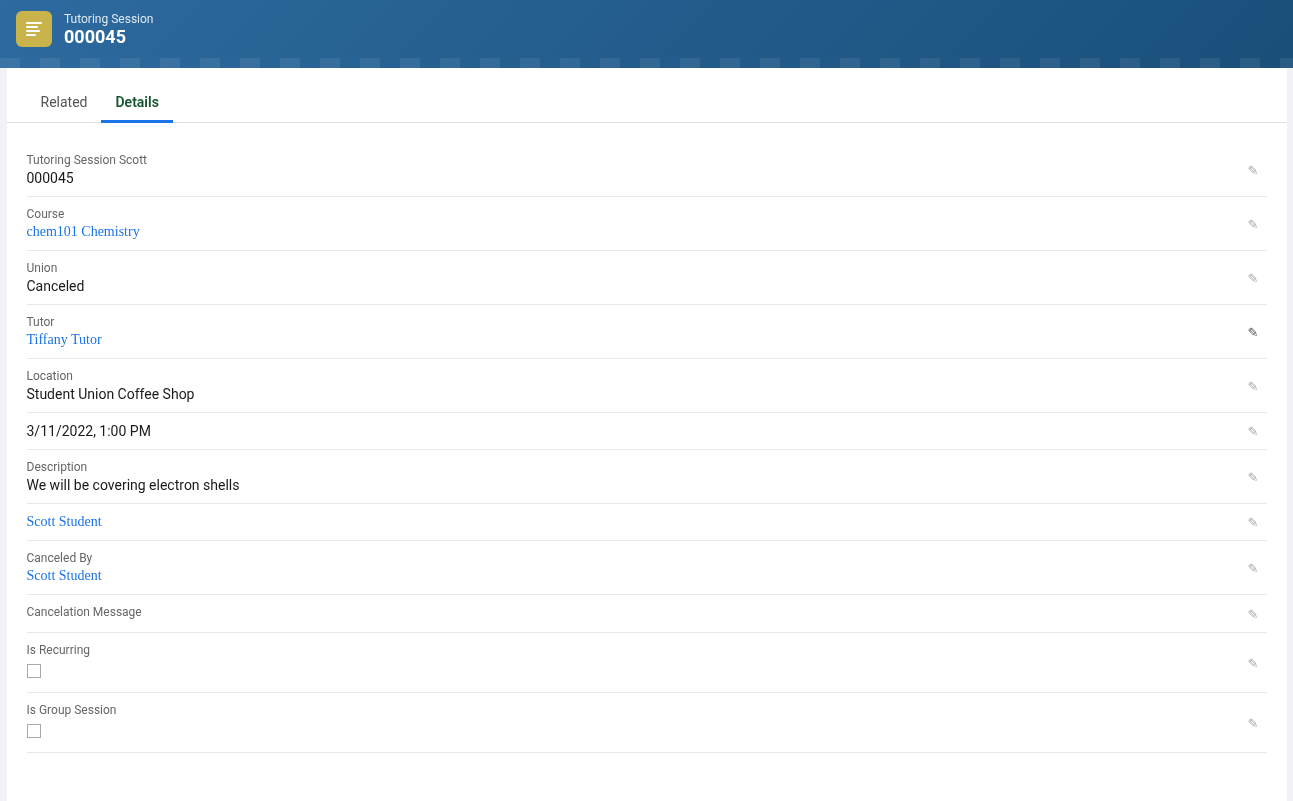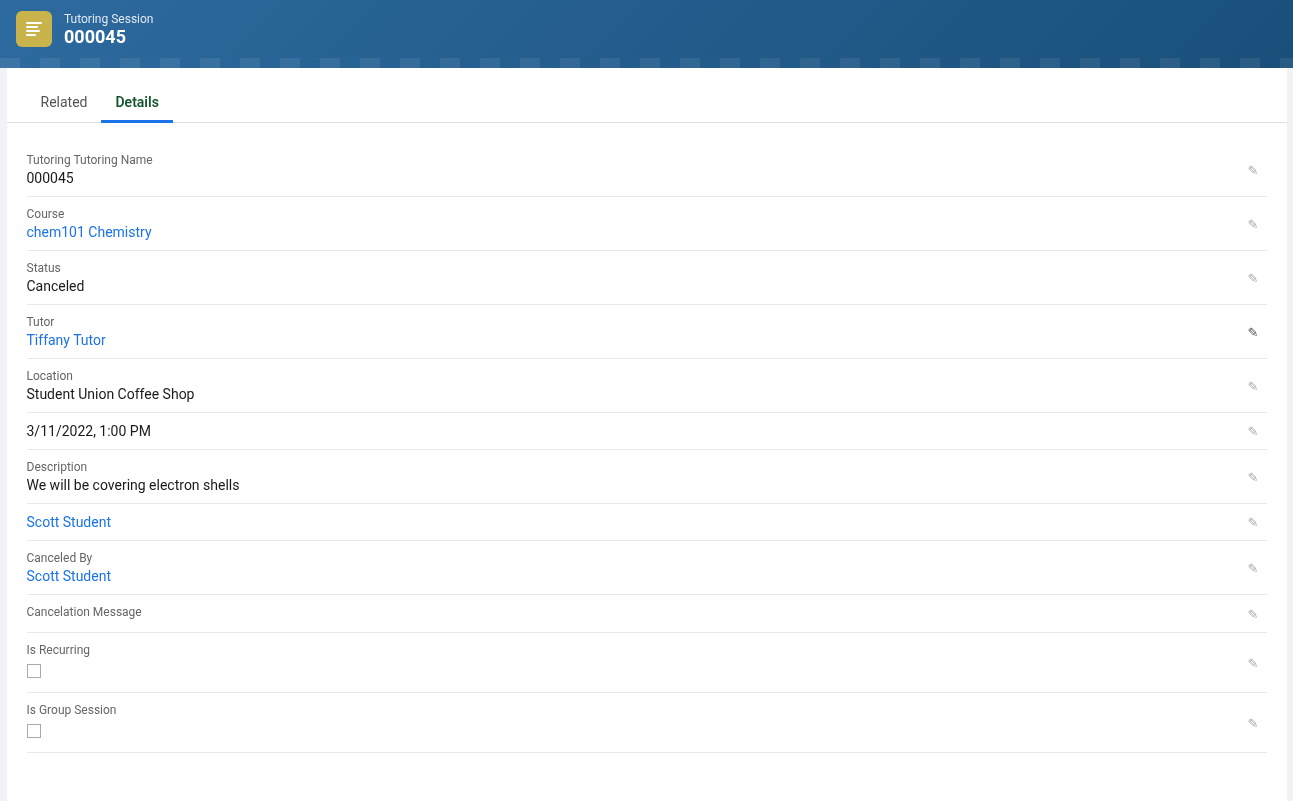--- a/index.html
+++ b/index.html
@@ -96,20 +96,21 @@
       color: #666;
       margin-bottom: 3px;
     }
     .field-value {
       font-size: 14px;
       color: #1a1a1a;
     }
     .field-value.link {
       color: #1a73e8;
       cursor: pointer;
+      font-family: Liberation Serif, serif;
     }
     .edit-icon {
       position: absolute;
       right: 8px;
       top: 50%;
       transform: translateY(-50%);
       color: #aaa;
       font-size: 13px;
       cursor: pointer;
     }
@@ -145,33 +146,33 @@
 <div class="main-container">
 
   <div class="tabs">
     <div class="tab">Related</div>
     <div class="tab active">Details</div>
   </div>
 
   <div class="content">
 
     <div class="field-group">
-      <div class="field-label">Tutoring Tutoring Name</div>
+      <div class="field-label">Tutoring Session Scott</div>
       <div class="field-value">000045</div>
       <span class="edit-icon">✎</span>
     </div>
 
     <div class="field-group">
       <div class="field-label">Course</div>
       <div class="field-value link">chem101 Chemistry</div>
       <span class="edit-icon">✎</span>
     </div>
 
     <div class="field-group">
-      <div class="field-label">Status</div>
+      <div class="field-label">Union</div>
       <div class="field-value">Canceled</div>
       <span class="edit-icon">✎</span>
     </div>
 
     <div class="field-group">
       <div class="field-label">Tutor</div>
       <div class="field-value link">Tiffany Tutor</div>
       <span class="edit-icon" style="color:#555;">✎</span>
     </div>
 

